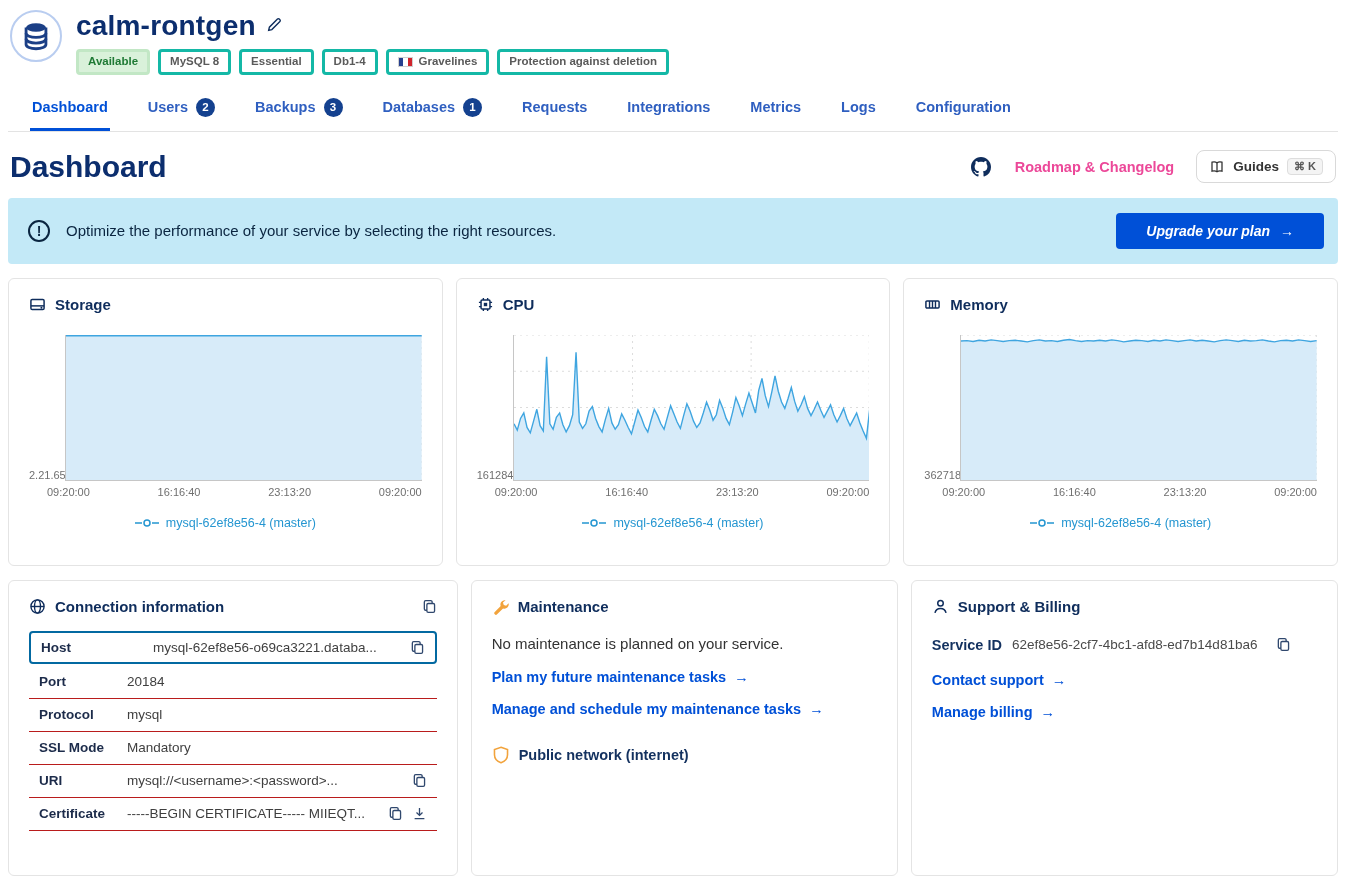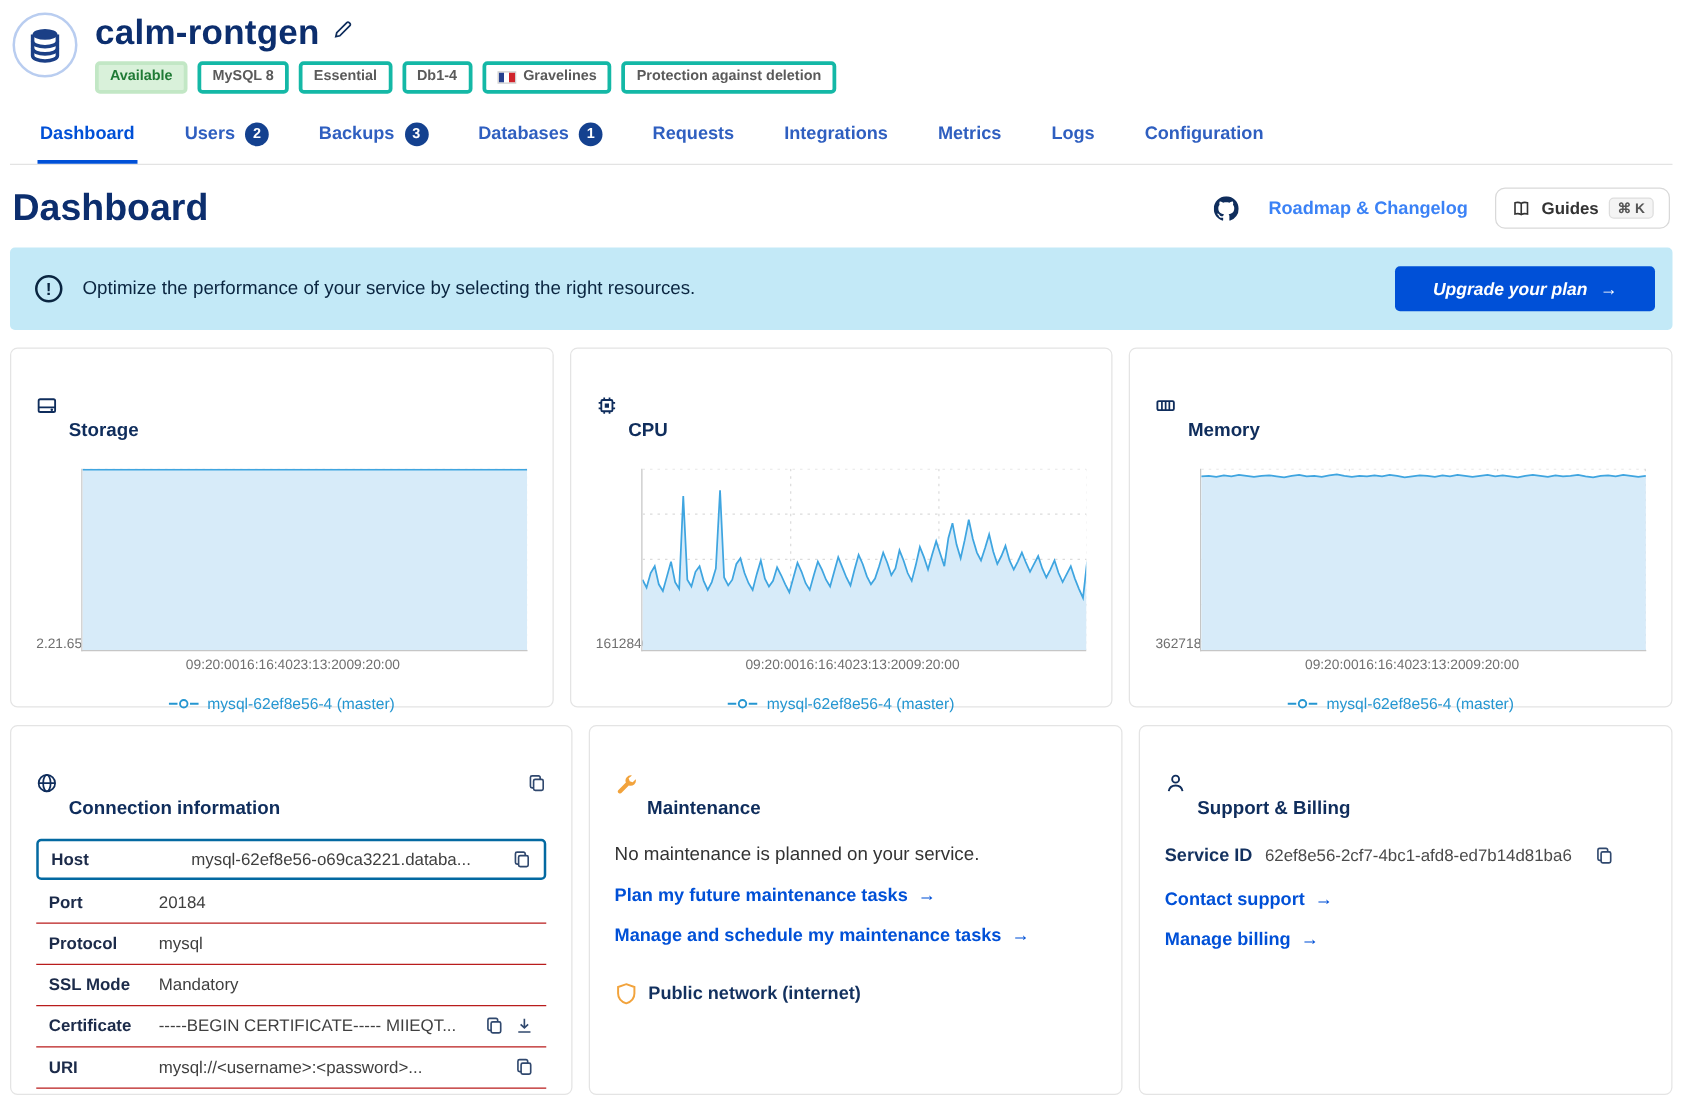--- a/index.html
+++ b/index.html
@@ -27,21 +27,21 @@
   .tab{display:flex;align-items:center;gap:8px;font-size:14.5px;font-weight:700;color:#2f5fc0;
     padding:9px 2px 11px;cursor:pointer;border-bottom:3px solid transparent;text-decoration:none;}
   .tab.active{color:#0050d7;border-bottom-color:#0050d7;}
   .count{display:inline-flex;align-items:center;justify-content:center;width:19px;height:19px;
     border-radius:50%;background:#14418f;color:#fff;font-size:11.5px;font-weight:700;}
 
   
   .page-head{display:flex;align-items:center;justify-content:space-between;padding:18px 2px 14px;}
   .page-head h2{font-size:30px;font-weight:700;color:#0c2e6e;}
   .page-actions{display:flex;align-items:center;gap:22px;}
-  .roadmap{display:flex;align-items:center;gap:24px;font-size:14.5px;font-weight:700;color:#3b82f6;
+  .roadmap{display:flex;align-items:center;gap:24px;font-size:14.5px;font-weight:700;color:#ec4899;
     cursor:pointer;text-decoration:none;}
   .roadmap svg{width:20px;height:20px;}
   .guides-btn{display:flex;align-items:center;gap:8px;border:1px solid #d9d9d9;border-radius:8px;
     background:#fff;padding:7px 12px;font-size:13.5px;font-weight:600;color:#333;cursor:pointer;
     font-family:inherit;}
   .guides-btn svg{width:16px;height:16px;}
   .kbd{font-size:11px;color:#555;background:#f4f4f4;border:1px solid #ddd;border-radius:4px;
     padding:1px 6px;font-weight:600;}
 
   
@@ -52,31 +52,31 @@
   .banner-text{flex:1;font-size:15px;color:#0a2540;}
   .upgrade-btn{display:flex;align-items:center;gap:10px;background:#0050d7;color:#ffffff;border:none;
     border-radius:4px;padding:10px 30px;font-size:14px;font-weight:700;cursor:pointer;font-family:inherit;font-style:italic;}
 
   
   .cards{display:grid;grid-template-columns:1fr 1fr 1fr;gap:13px;margin-top:14px;}
   .card{border:1px solid #e4e4e4;border-radius:6px;background:#fff;padding:17px 20px;}
   .chart-card{height:288px;}
   .info-card{height:296px;}
   .card-head{display:flex;align-items:center;gap:9px;}
-  .card-head h3{font-size:15px;font-weight:700;color:#0f2d5c;margin-top:40px;}
+  .card-head h3{font-size:15px;font-weight:700;color:#0f2d5c;}
   .card-head .cicon svg{width:17px;height:17px;display:block;}
   .card-head .spacer{flex:1;}
 
   
   .chart-wrap{display:flex;margin-top:22px;}
   .yaxis{width:36px;display:flex;flex-direction:row;justify-content:space-between;
     align-items:flex-end;padding-right:7px;height:146px;font-size:11px;color:#6f6f6f;}
   .plot{flex:1;height:146px;position:relative;border-left:1px solid #c6c6c6;border-bottom:1px solid #c6c6c6;}
   .plot svg{position:absolute;inset:0;width:100%;height:100%;display:block;}
-  .xaxis{display:flex;justify-content:center;margin:5px 0 0 18px;font-size:11px;color:#6f6f6f;}
+  .xaxis{display:flex;justify-content:space-between;margin:5px 0 0 18px;font-size:11px;color:#6f6f6f;}
   .legend{display:flex;align-items:center;justify-content:center;gap:7px;margin-top:18px;
     color:#2596d1;font-size:12.5px;cursor:pointer;}
 
   
   .ctable{margin-top:16px;}
   .crow{display:flex;align-items:center;min-height:33px;border-bottom:1px solid #b91c1c;padding:0 10px;}
   .crow.highlight{border:2px solid #0369a1;border-radius:4px;margin:1px 0 2px;gap:24px;}
   .clabel{width:88px;flex:0 0 auto;font-size:13.5px;font-weight:700;color:#1c2b4a;}
   .cvalue{flex:1;font-size:13.5px;color:#3f3f3f;white-space:nowrap;overflow:hidden;text-overflow:ellipsis;}
   .ric{color:#30486e;margin-left:9px;cursor:pointer;display:flex;}
@@ -383,42 +383,42 @@
         </div>
         <div class="crow">
           <span class="clabel">Protocol</span>
           <span class="cvalue">mysql</span>
         </div>
         <div class="crow">
           <span class="clabel">SSL Mode</span>
           <span class="cvalue">Mandatory</span>
         </div>
         <div class="crow">
+          <span class="clabel">URI</span>
+          <span class="cvalue">mysql://&lt;username&gt;:&lt;password&gt;...</span>
+          <span class="ric">
+              <svg class="ic">
+                <use href="#i-copy"></use>
+              </svg>
+            </span>
+        </div>
+        <div class="crow">
           <span class="clabel">Certificate</span>
           <span class="cvalue">-----BEGIN CERTIFICATE----- MIIEQT...</span>
           <span class="ric">
               <svg class="ic">
                 <use href="#i-copy"></use>
               </svg>
             </span>
           <span class="ric">
               <svg class="ic">
                 <use href="#i-download"></use>
               </svg>
             </span>
         </div>
-        <div class="crow">
-          <span class="clabel">URI</span>
-          <span class="cvalue">mysql://&lt;username&gt;:&lt;password&gt;...</span>
-          <span class="ric">
-              <svg class="ic">
-                <use href="#i-copy"></use>
-              </svg>
-            </span>
-        </div>
       </div>
     </section>
 
     <section class="card info-card">
       <div class="card-head">
         <span class="cicon">
           <svg viewBox="0 0 16 16">
               <path d="M12.8 2.2a4 4 0 0 0-4.6 5.4L2.6 13.2a1.55 1.55 0 1 0 2.2 2.2l5.6-5.6a4 4 0 0 0 5.2-4.8l-2.3 2.3-2.2-.8-.8-2.2z" fill="#f2a33c"></path>
             </svg>
         </span>

